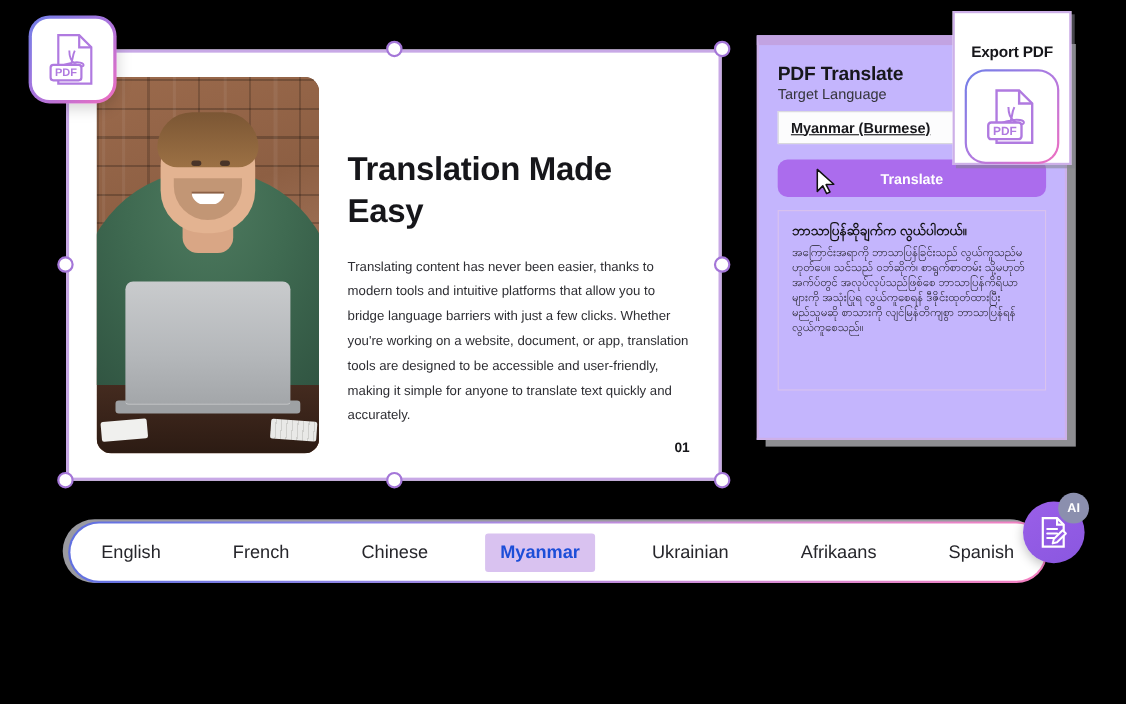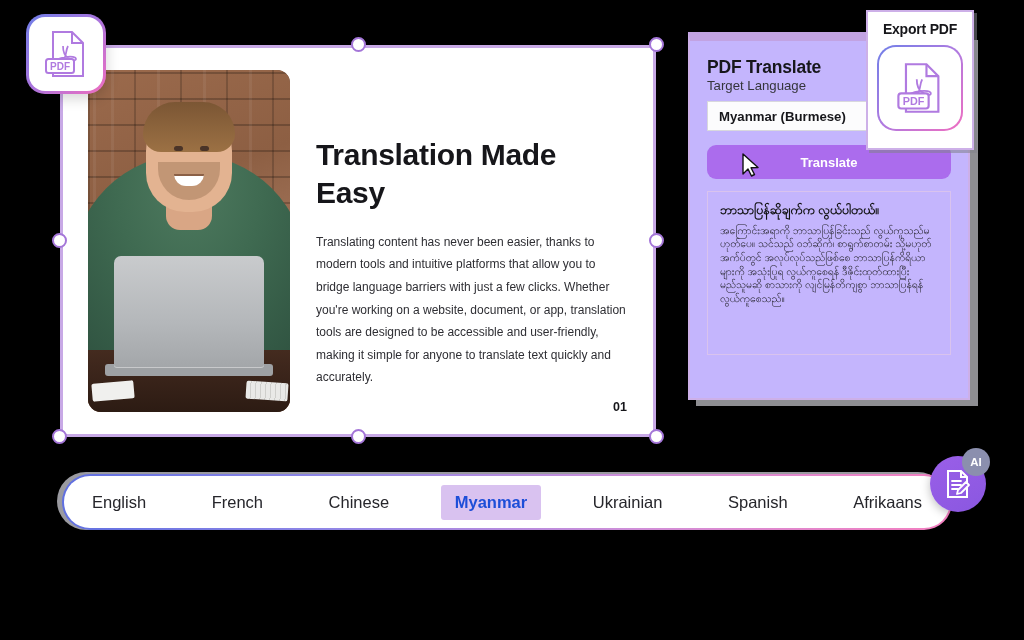--- a/index.html
+++ b/index.html
@@ -105,40 +105,40 @@
   #right-panel {
     position: absolute; left: 688px; top: 32px; width: 282px; height: 368px;
     background: #c4b5fd; border: 2px solid #cdb0e8; border-top-width: 9px; border-top-color:#c2a3e2;
     padding: 16px 17px 14px 17px;
   }
   #rp-title { font-size: 17.5px; font-weight: 700; color:#17171b; letter-spacing:-.2px; }
   #rp-sublabel { font-size: 13.2px; color:#35353b; }
   #rp-select {
     margin-top: 8px; height: 30px; border: 1px solid #d8d8dd; background:#fcfcfd;
     display:flex; align-items:center; padding: 0 11px;
-    font-size: 13.2px; font-weight: 700; color:#17171b; width: 176px;
+    font-size: 13.2px; font-weight: 700; color:#17171b; width: 176px; text-decoration: underline;
   }
   #rp-translate-btn {
     margin-top: 14px; height: 34px; border-radius: 9px; background:#ab6ced;
     display:flex; align-items:center; justify-content:center;
     color:#fff; font-size:13px; font-weight:700; position:relative;
   }
   #cursor-arrow { position:absolute; left: 34px; top: 8px; width:20px; height:24px; }
   #rp-output {
     margin-top: 12px; height: 164px; border:1px solid #d9c3ee; padding: 10px 11px 8px 12px;
     overflow: hidden;
   }
   #rp-out-title { font-size: 12.4px; font-weight: 700; color:#111; line-height:1.35; }
   #rp-out-body { margin-top: 5px; font-size: 10.4px; line-height: 13.6px; color:#1b1b1f; }
 
   
   #export-card {
     position: absolute; left: 866px; top: 10px; width: 108px; height: 140px;
     background:#fff; border:2px solid #cdb0e8; z-index: 12;
-    padding-top: 9px; text-align:center;
+    padding-top: 27px; text-align:center;
     box-shadow: 3px 3px 0 rgba(130,130,138,.55);
   }
   #export-card-title { font-size:14px; font-weight:700; color:#16161a; letter-spacing:-.2px; }
   #export-icon-box {
     margin: 8px auto 0; width: 86px; height: 86px; border-radius: 19px; padding:2px;
     background: linear-gradient(135deg,#6f7fe8 0%, #b07ae0 50%, #f06ec0 100%);
   }
   #export-icon-in { width:100%; height:100%; border-radius:17px; background:#fff;
     display:flex; align-items:center; justify-content:center; }
 
@@ -261,22 +261,22 @@
   </div>
 
   <div id="lang-shadow"></div>
   <div id="lang-bar">
     <div id="lang-bar-in">
         <div class="lang-item">English</div>
         <div class="lang-item">French</div>
         <div class="lang-item">Chinese</div>
         <div class="lang-item active">Myanmar</div>
         <div class="lang-item">Ukrainian</div>
+        <div class="lang-item">Afrikaans</div>
         <div class="lang-item">Spanish</div>
-        <div class="lang-item">Afrikaans</div>
       </div>
   </div>
 
   <div id="ai-fab">
     <svg width="28" height="30" viewBox="0 0 28 30">
       <path d="M4 2h13l6 6v20H4z" fill="none" stroke="#fff" stroke-width="2"></path>
       <path d="M17 2v6h6" fill="none" stroke="#fff" stroke-width="2"></path>
       <path d="M8 12h9M8 16h9M8 20h6" stroke="#fff" stroke-width="1.8" stroke-linecap="round"></path>
       <path d="M22 13l3 3-8 8-4 1 1-4z" fill="#9a5fe8" stroke="#fff" stroke-width="1.8" stroke-linejoin="round"></path>
     </svg>

